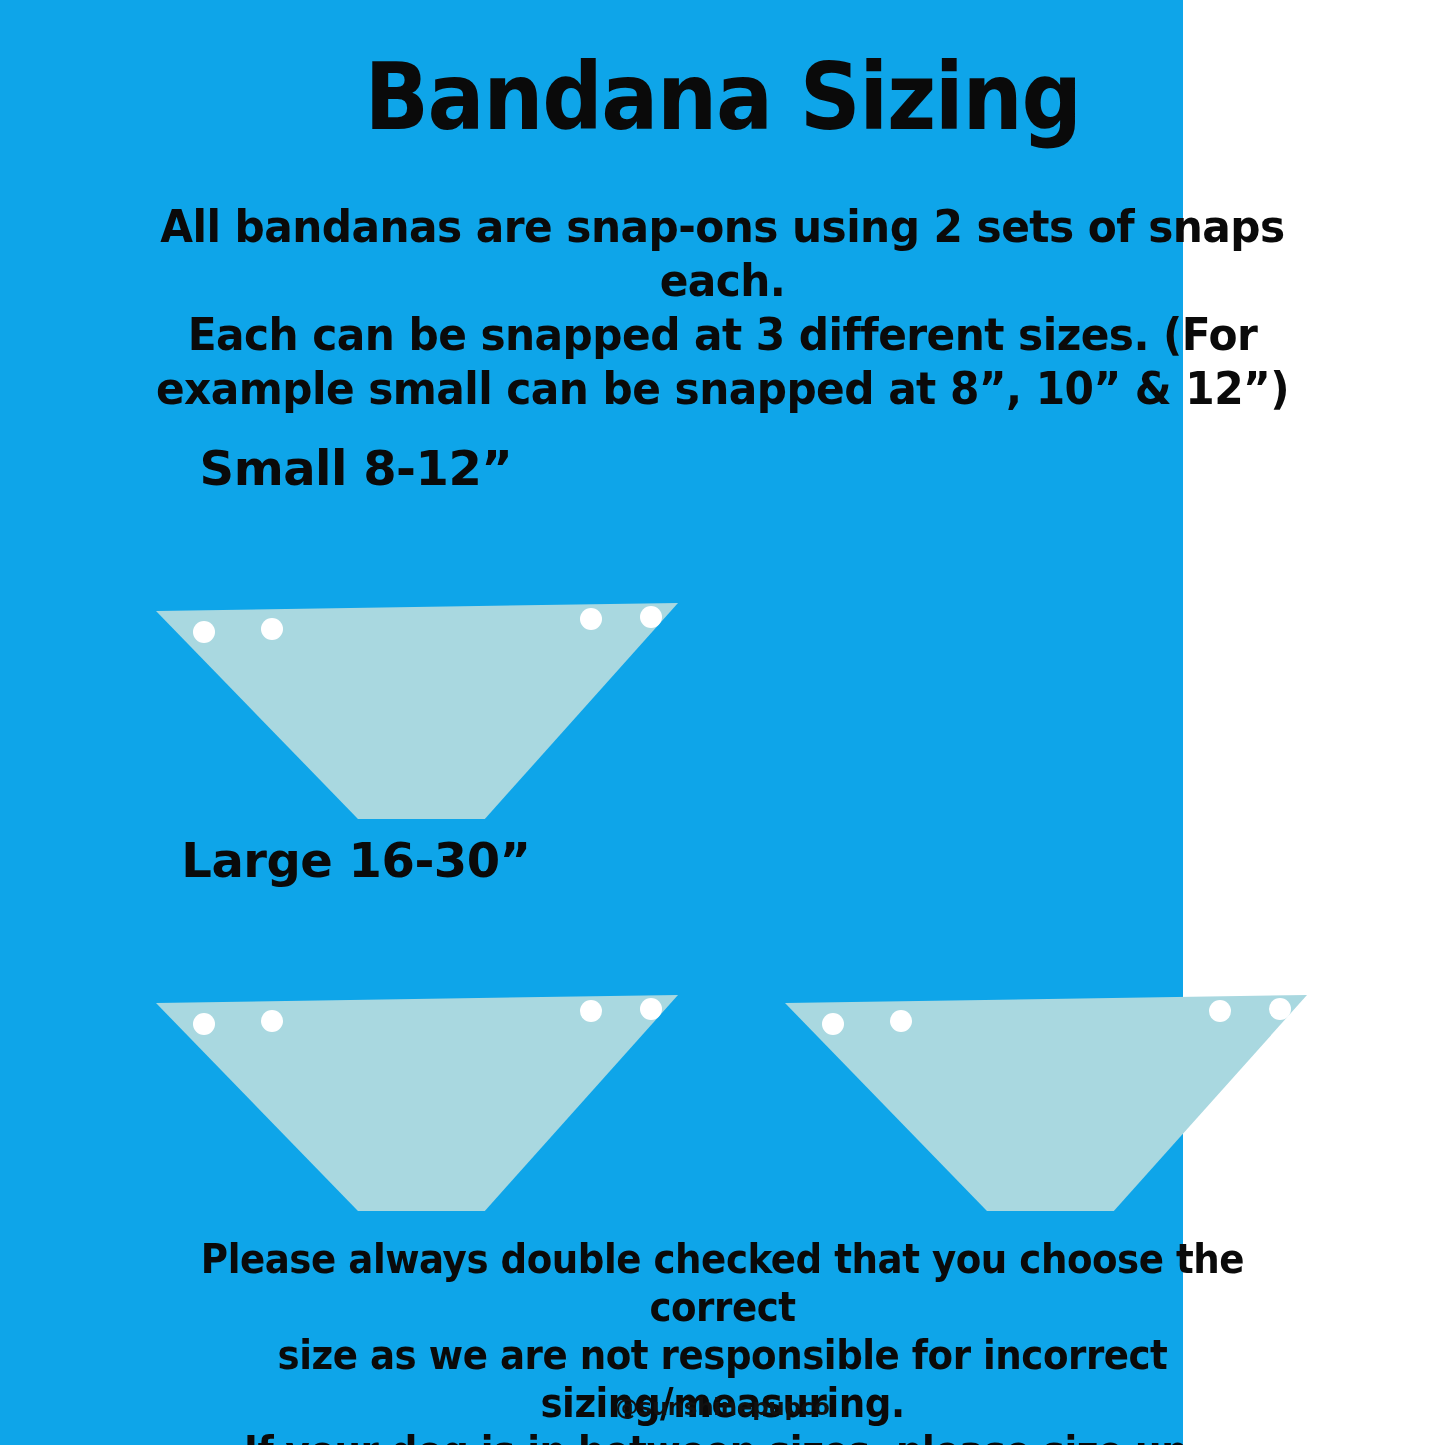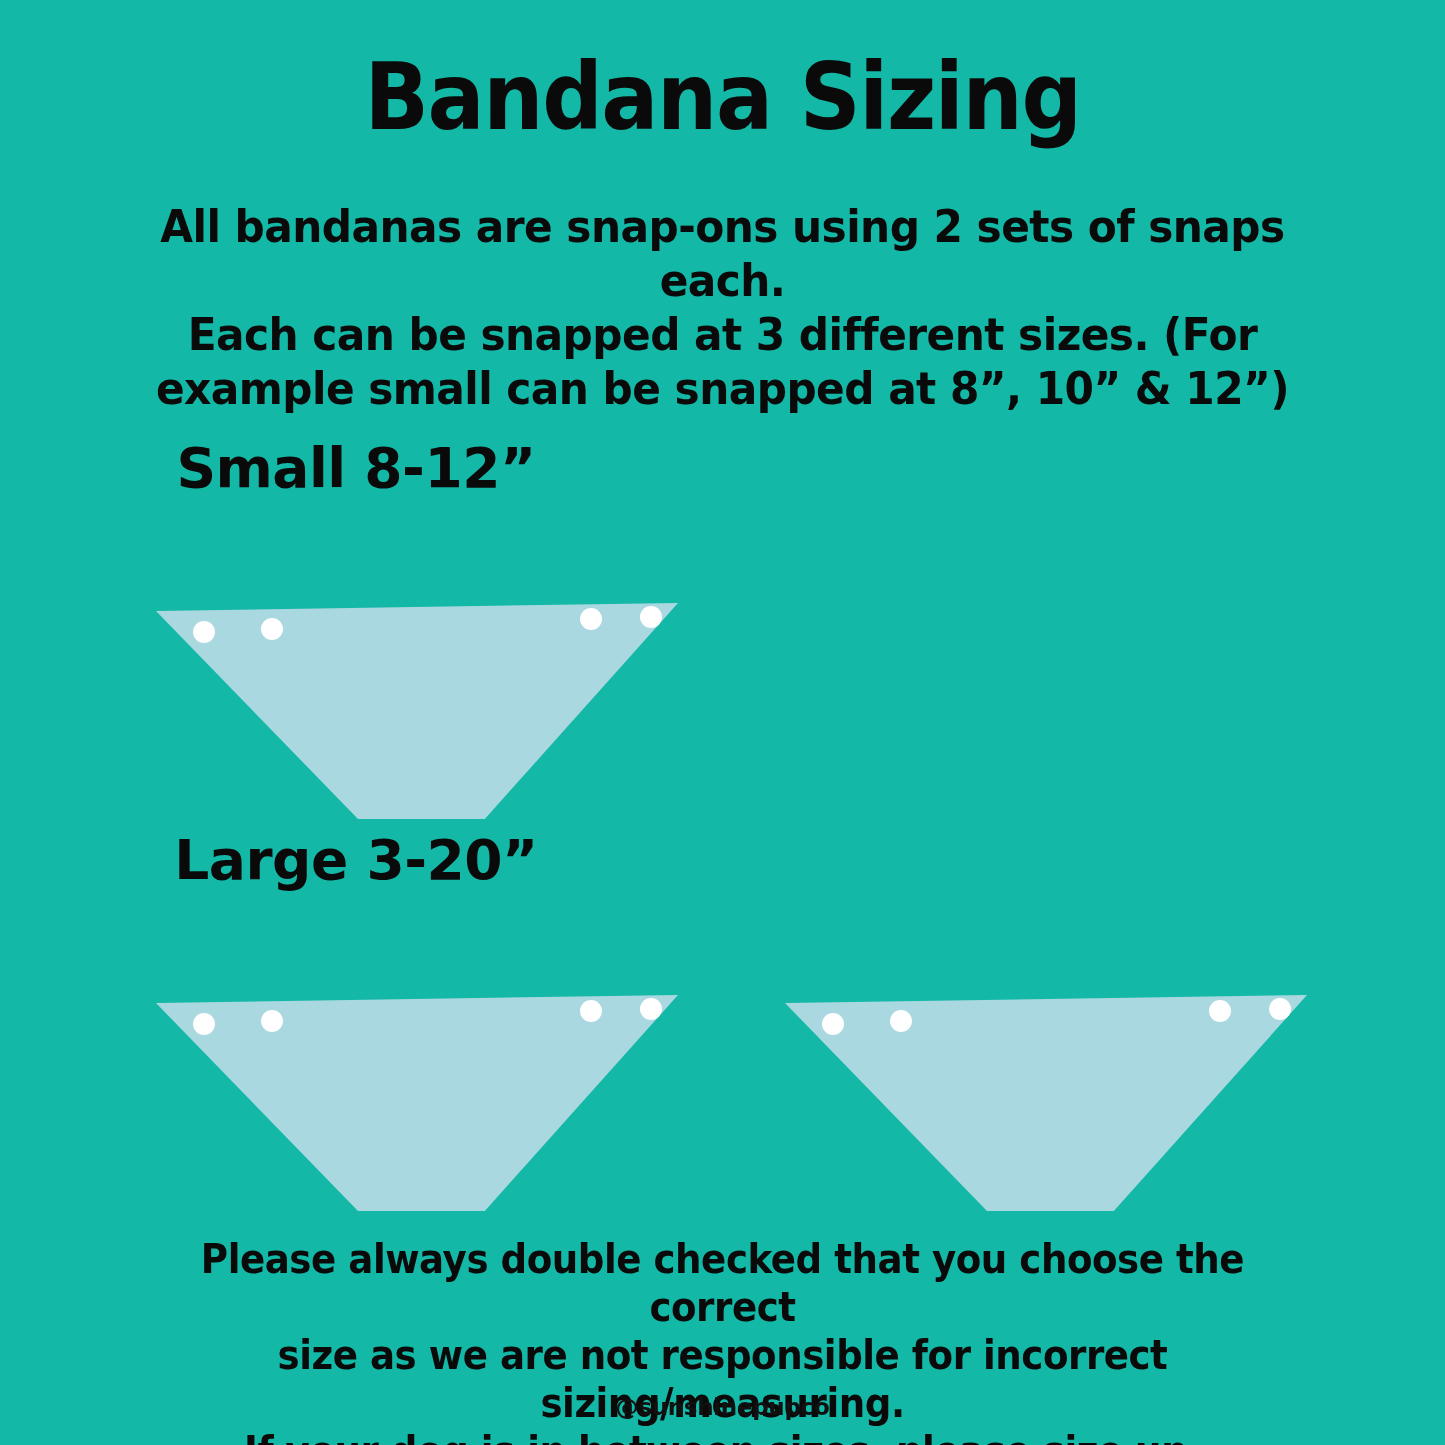--- a/index.html
+++ b/index.html
@@ -10,23 +10,23 @@
   body {
     width: 1445px;
     height: 1445px;
     overflow: hidden;
     font-family: "Liberation Sans", sans-serif;
     -webkit-font-smoothing: antialiased;
   }
 
   #page {
     position: relative;
-    width: 1445px;
+    width: 1183px;
     height: 1445px;
-    background: #14b8a6;
+    background: #0ea5e9;
   }
 
   
   .title {
     position: absolute;
     left: 0;
     top: 52px;
     width: 1445px;
     text-align: center;
     font-family: "DejaVu Sans", sans-serif;
@@ -77,21 +77,21 @@
   .cell.c3 { left: 745px; top: 392px; }
 
   .size-label {
     position: absolute;
     left: 0;
     top: 0;
     width: 700px;
     text-align: center;
     font-family: "DejaVu Sans", sans-serif;
     font-weight: 700;
-    font-size: 55px;
+    font-size: 48px;
     line-height: 66px;
     letter-spacing: -0.5px;
     color: #0a0a0a;
     white-space: nowrap;
   }
 
   .bandana-wrap {
     position: absolute;
     left: 0;
     top: 84px;
@@ -163,21 +163,21 @@
           <circle cx="198" cy="113" r="11" fill="#ffffff"></circle>
           <circle cx="266" cy="110" r="11" fill="#ffffff"></circle>
           <circle cx="585" cy="100" r="11" fill="#ffffff"></circle>
           <circle cx="645" cy="98" r="11" fill="#ffffff"></circle>
         </svg>
       </div>
     </div>
 
 
     <div class="cell c2">
-      <div class="size-label">Large 3-20”</div>
+      <div class="size-label">Large 16-30”</div>
       <div class="bandana-wrap">
         <svg class="bandana-svg" viewBox="0 0 700 300" xmlns="http://www.w3.org/2000/svg">
           <polygon points="150,92 672,84 418,368" fill="#a9d8e0"></polygon>
           <circle cx="198" cy="113" r="11" fill="#ffffff"></circle>
           <circle cx="266" cy="110" r="11" fill="#ffffff"></circle>
           <circle cx="585" cy="100" r="11" fill="#ffffff"></circle>
           <circle cx="645" cy="98" r="11" fill="#ffffff"></circle>
         </svg>
       </div>
     </div>

